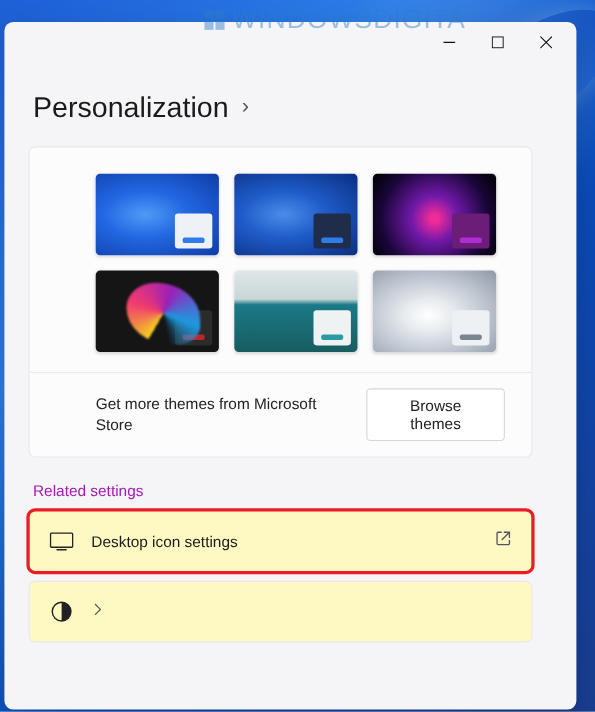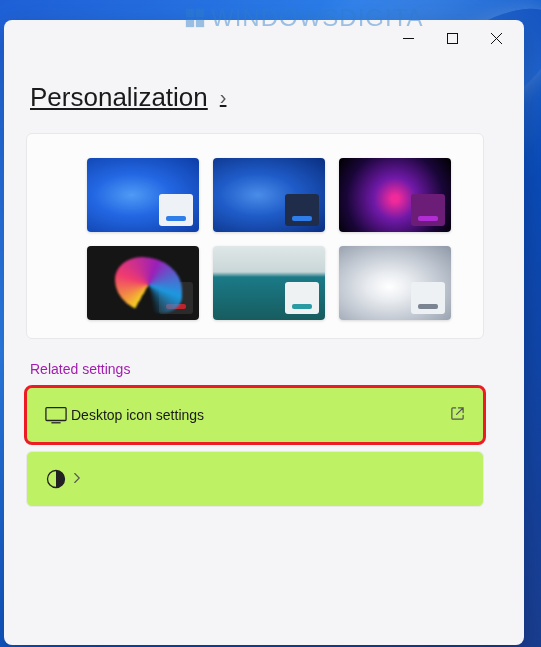--- a/index.html
+++ b/index.html
@@ -58,21 +58,20 @@
   .winbtn svg { width: 11px; height: 11px; }
   .content {
     padding: 12px 20px 20px 2px;
     overflow-y: auto;
   }
   .breadcrumb {
     display: flex; align-items: center; gap: 12px;
     margin: 14px 0 20px 24px;
     font-size: 26px;
     color: #1a1a1a;
-    text-decoration: underline;
   }
   .bc-parent { font-weight: 500; }
   .bc-sep { font-size: 20px; color: #555; }
   .bc-current { font-weight: 700; }
   .card {
     background: #fcfcfd;
     border: 1px solid #e8e8ea;
     border-radius: 6px;
     margin: 0 20px 14px 20px;
   }
@@ -117,26 +116,26 @@
   .browse-btn {
     background: #fff; border: 1px solid #d6d6d8;
     padding: 7px 14px; border-radius: 4px;
     font-size: 14px; color: #222;
   }
   .section-heading {
     font-size: 14px; font-weight: 400; color: #a21caf;
     margin: 22px 20px 10px 24px;
   }
   .row-card {
-    background: #bef264; border: 1px solid #e8e8ea;
+    background: #fef9c3; border: 1px solid #e8e8ea;
     border-radius: 6px;
     margin: 0 20px 8px 20px;
     display: flex; align-items: center;
     padding: 16px 18px 16px 18px;
-    gap: 4px;
+    gap: 16px;
   }
   .row-icon { width: 22px; height: 22px; flex-shrink: 0; display:flex;align-items:center;justify-content:center;}
   .row-text { flex: 1; }
   .row-title { font-size: 14px; color: #1a1a1a; }
   .row-sub { font-size: 12px; color: #666; margin-top: 2px; }
   .row-action { color: #555; }
   .highlight {
     outline: 3px solid #ec1c24;
     outline-offset: -1px;
   }
@@ -208,20 +207,24 @@
           <div class="theme-overlay" style="background:#eef2f2">
               <div class="overlay-bar" style="background:#2a9aa3"></div>
             </div>
         </div>
         <div class="theme-thumb t6">
           <div class="theme-overlay" style="background:#eef1f4">
               <div class="overlay-bar" style="background:#7b8592"></div>
             </div>
         </div>
       </div>
+      <div class="store-row">
+        <div class="store-text">Get more themes from Microsoft Store</div>
+        <button class="browse-btn">Browse themes</button>
+      </div>
     </div>
 
     <div class="section-heading">Related settings</div>
 
     <div class="row-card highlight">
       <div class="row-icon">
         <svg viewBox="0 0 24 18" width="22" height="18">
             <rect x="1" y="1" width="22" height="14" rx="1" fill="none" stroke="#222" stroke-width="1.4"></rect>
             <path d="M7 17.5h10" stroke="#222" stroke-width="1.4"></path>
           </svg>

